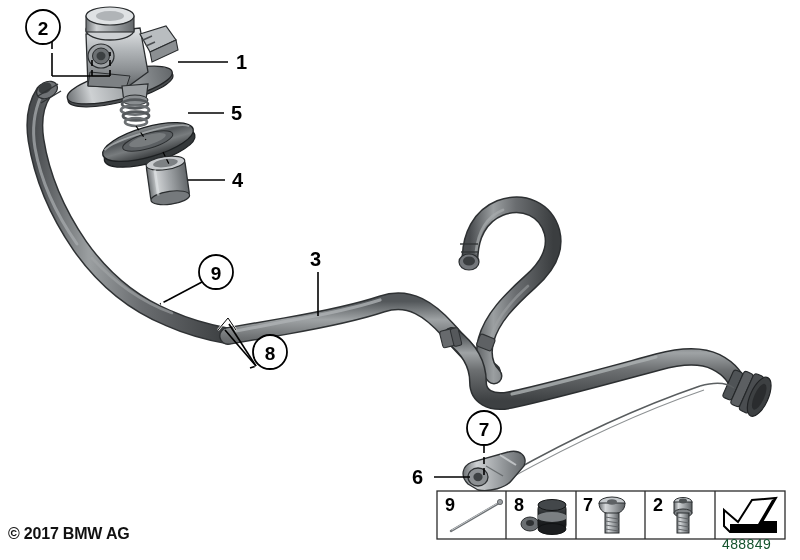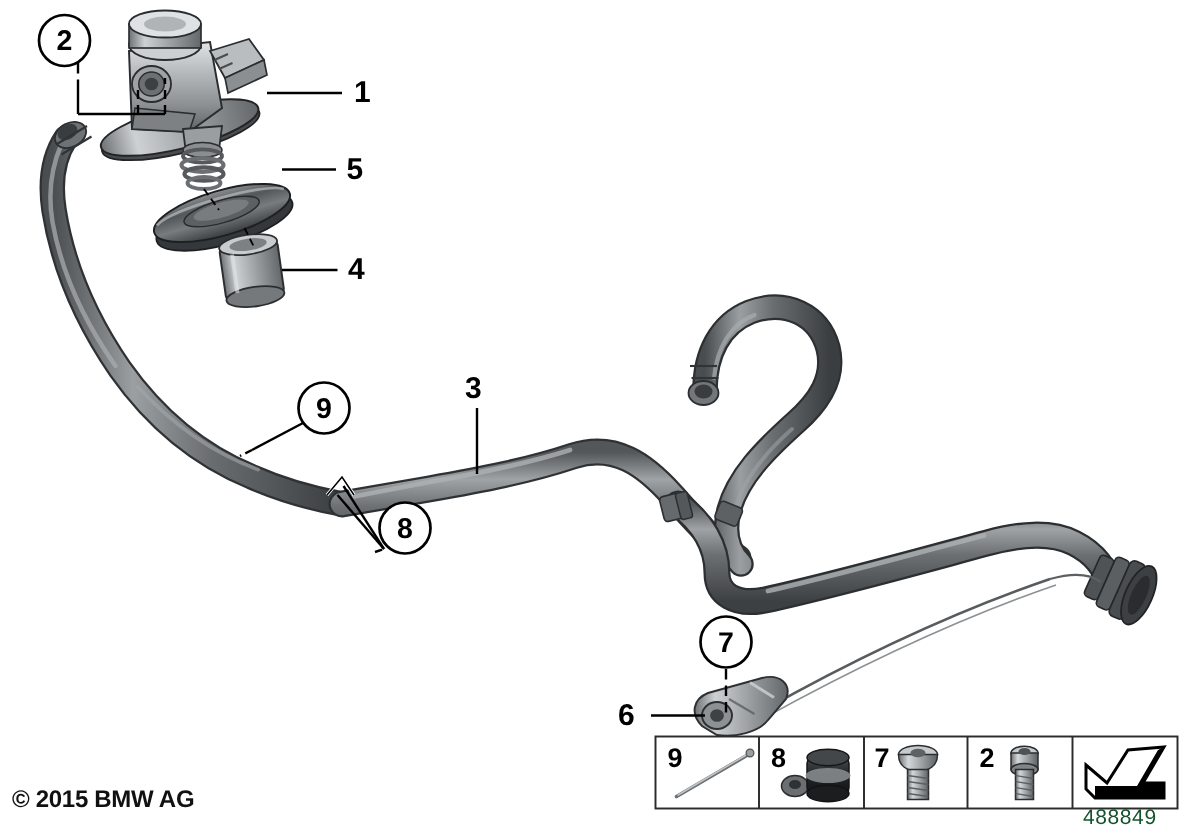--- a/index.html
+++ b/index.html
@@ -408,16 +408,16 @@
         </g>
       </g>
 
       <g>
         <path d="M 724 510 L 738 522 L 752 500 L 776 498 L 762 522 L 776 522 L 776 532 L 730 532 L 724 526 Z" fill="#ffffff" stroke="#000000" stroke-width="2" stroke-linejoin="miter"></path>
         <path d="M 776 498 L 762 522 L 776 522 L 776 532 L 730 532 L 730 524 L 758 524 L 772 500 Z" fill="#000000"></path>
       </g>
     </g>
   </svg>
 
-  <div class="copyright">© 2015 BMW AG</div>
+  <div class="copyright">© 2017 BMW AG</div>
   <div class="imgnum">488849</div>
 
 </div>
 
 </body></html>

